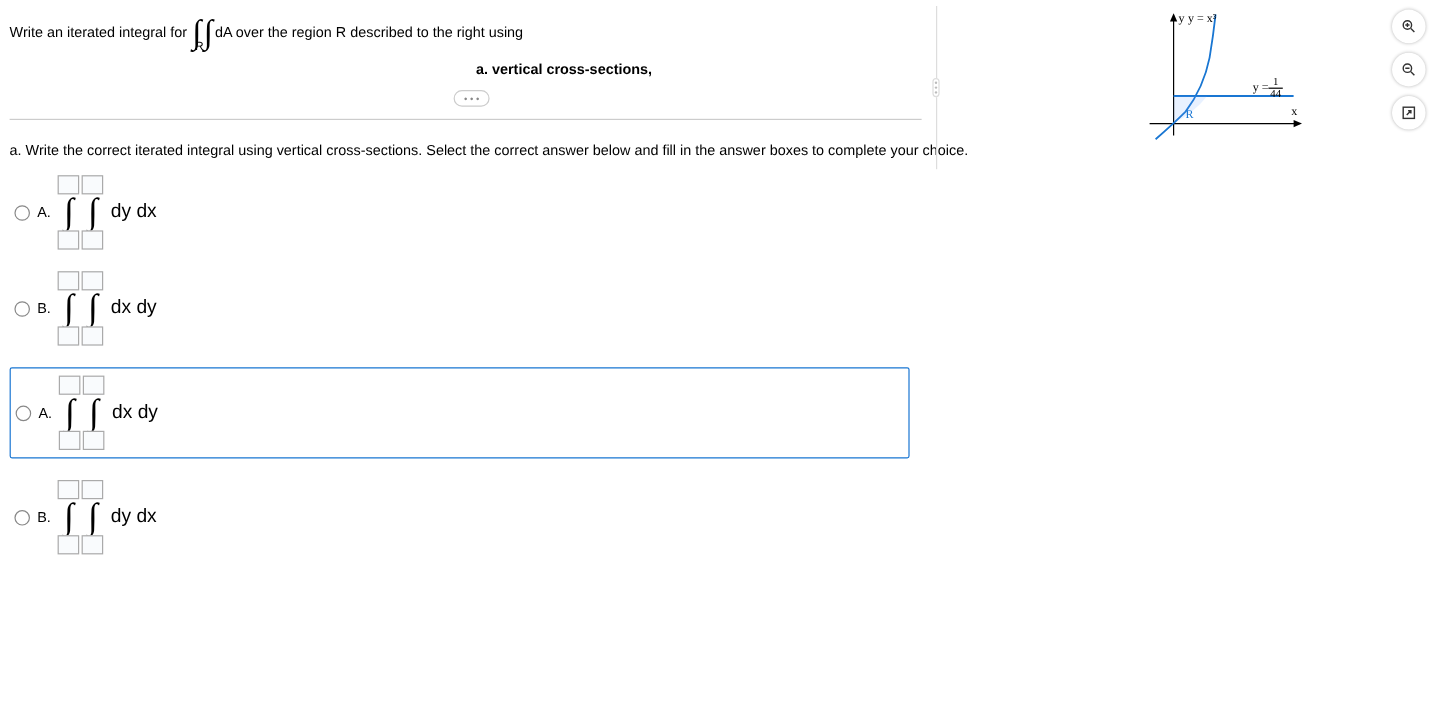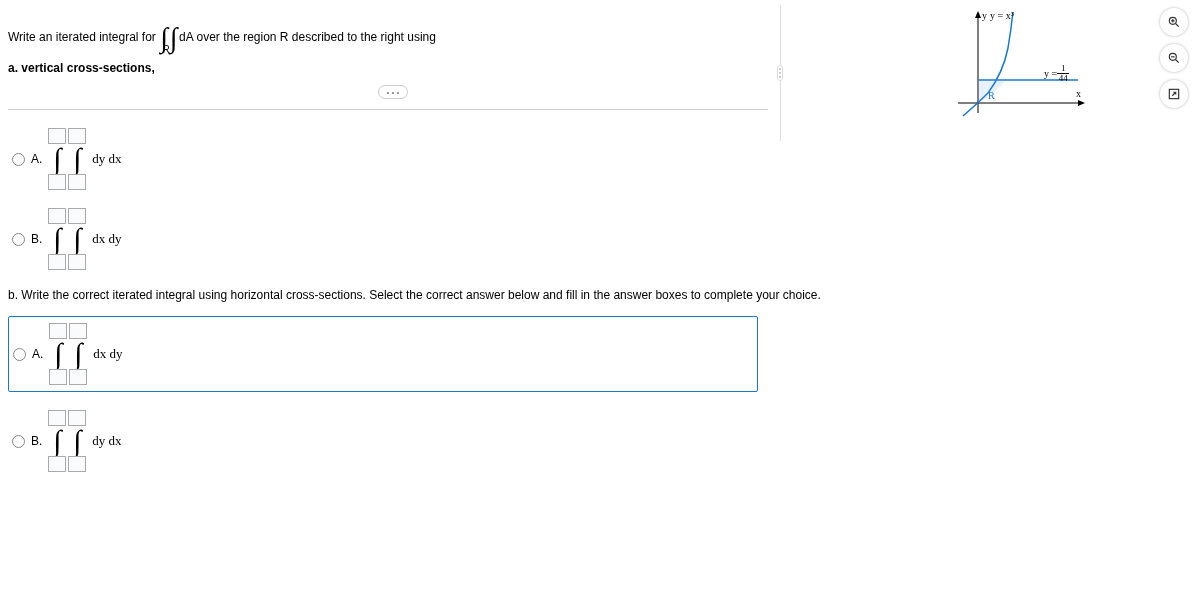--- a/index.html
+++ b/index.html
@@ -11,21 +11,21 @@
     height: 593px;
     overflow: hidden;
     position: relative;
   }
   .main-area {
     display: flex;
     width: 100%;
   }
   .content-col {
     flex: 1;
-    padding: 20px 8px 8px 8px;
+    padding: 10px 8px 8px 8px;
     position: relative;
   }
   .right-col {
     width: 220px;
     padding: 8px;
     position: relative;
   }
   .graph-box {
     width: 140px;
     height: 115px;
@@ -50,21 +50,21 @@
   .action-btn svg { width: 14px; height: 14px; }
   .question-text { margin-bottom: 6px; }
   .inline-integral {
     display: inline-flex;
     align-items: center;
     vertical-align: middle;
   }
   .inline-integral .dint { font-size: 28px; line-height: 1; padding: 0 1px; font-family: 'Times New Roman', serif; }
   .inline-integral .dint-sub { font-size: 10px; margin-top: 24px; margin-left:-16px; margin-right:6px;}
   .sub-list { margin-top: 6px; margin-bottom: 8px; }
-  .sub-list div { margin-bottom: 2px; }
+  .sub-list div { margin-bottom: 2px; text-align: center; }
   .divider-slot {
     position: absolute;
     left: 780px; top: 28px;
     transform: translateX(-50%);
     width: 8px; height: 90px;
     display:flex;flex-direction:column;align-items:center;justify-content:center;
     color:#aaa;
   }
   .dots-btn {
     width: 30px; height: 14px;
@@ -121,21 +121,21 @@
     border: 1px solid #aaa;
     background: #f9fbfd;
     font-size: 9px;
   }
   .int-sym {
     font-size: 30px;
     line-height: 28px;
     font-family: 'Times New Roman', serif;
     margin: 1px 0;
   }
-  .diff-txt { font-size: 13px; margin-left: 4px; font-family:Liberation Serif, serif; }
+  .diff-txt { font-size: 16px; margin-left: 4px; font-family:Liberation Sans, sans-serif; }
   .vbar {
     width: 1px; height: 60px;
     background: #ddd;
     flex-shrink:0;
   }
   .vdrag {
     border:1px solid #ddd;border-radius:3px;padding:2px 1px;
     display:flex;flex-direction:column;gap:2px;
   }
   .vdrag span{width:2px;height:2px;background:#bbb;border-radius:50%;}
@@ -169,20 +169,21 @@
           <span></span>
           <span></span>
         </div>
       <div class="vbar"></div>
     </div>
 
     <div class="dots-btn">• • •</div>
 
     <hr class="hr-full">
 
+    <div class="part-header">a. Write the correct iterated integral using vertical cross-sections. Select the correct answer below and fill in the answer boxes to complete your choice.</div>
 
     <div class="choice-row">
       <div class="radio"></div>
       <div class="choice-label">A.</div>
       <div class="integral-block">
         <div class="int-col">
           <input class="limit-box" style="">
           <div class="int-sym">∫</div>
           <input class="limit-box" style="">
         </div>
@@ -206,21 +207,20 @@
         </div>
         <div class="int-col">
           <input class="limit-box" style="">
           <div class="int-sym">∫</div>
           <input class="limit-box" style="">
         </div>
         <span class="diff-txt">dx dy</span>
       </div>
     </div>
 
-    <div class="part-header">b. Write the correct iterated integral using horizontal cross-sections. Select the correct answer below and fill in the answer boxes to complete your choice.</div>
 
     <div class="choice-row selected-row">
       <div class="radio"></div>
       <div class="choice-label">A.</div>
       <div class="integral-block">
         <div class="int-col">
           <input class="limit-box" style="">
           <div class="int-sym">∫</div>
           <input class="limit-box" style="">
         </div>

